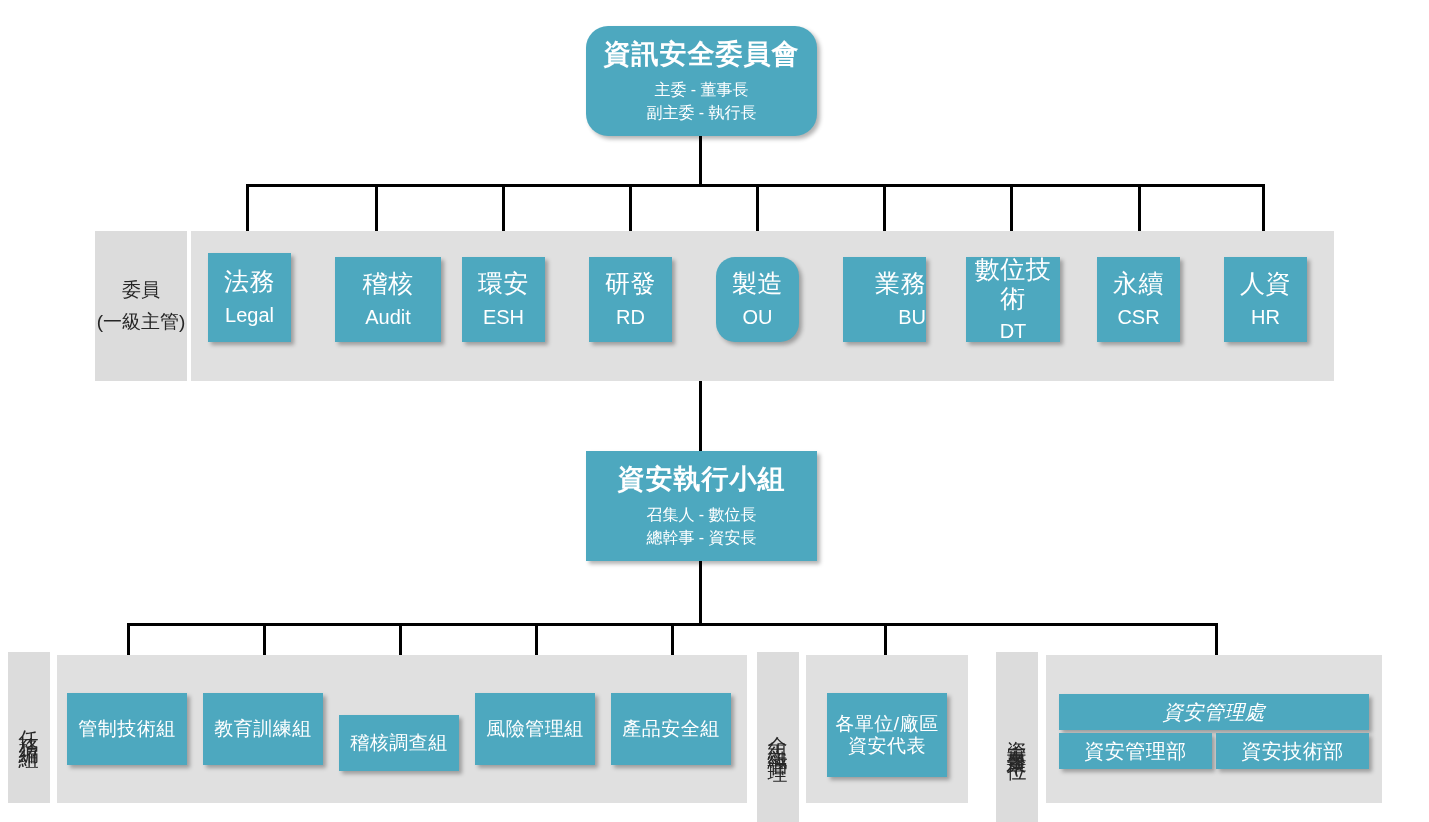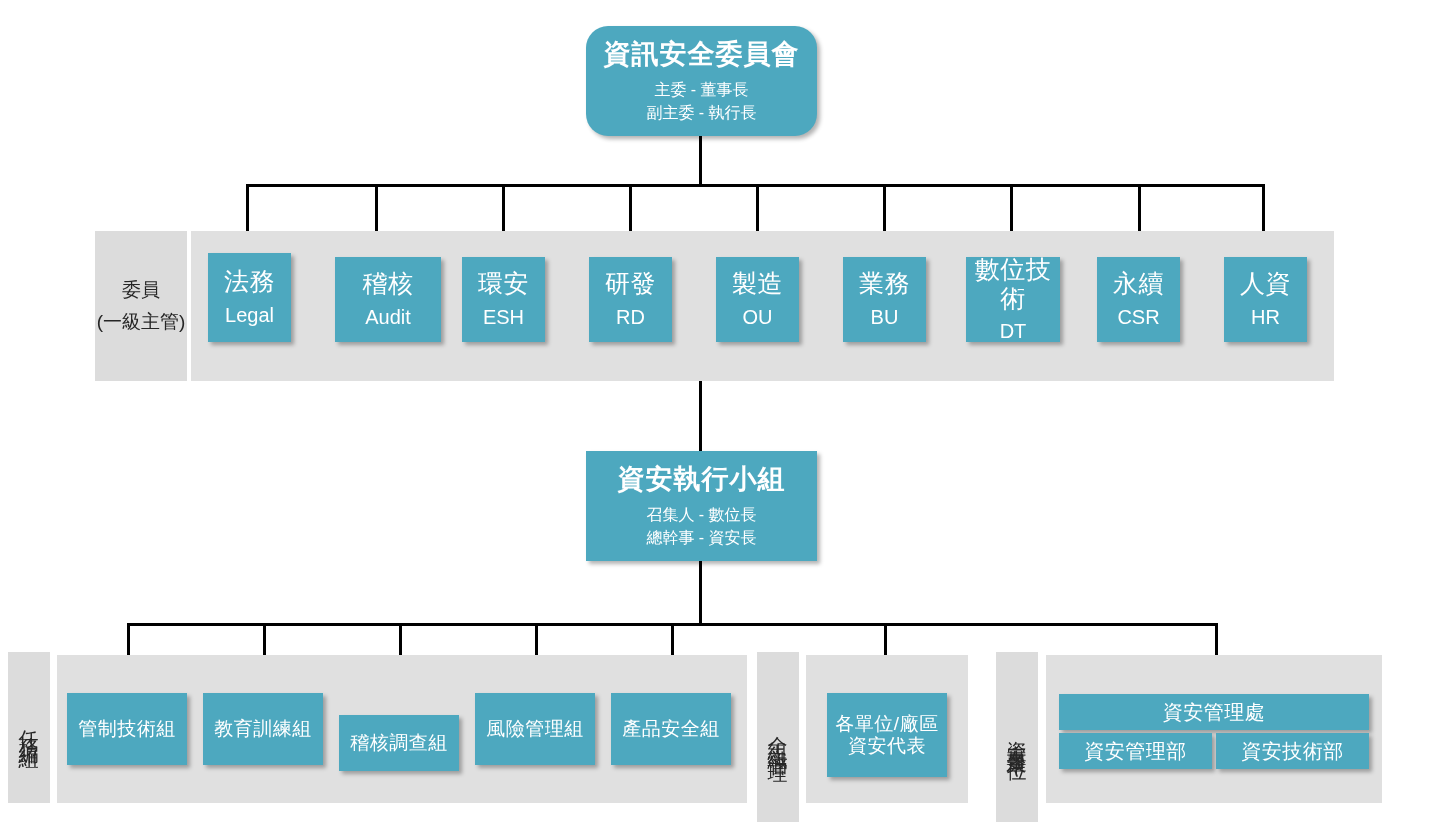--- a/index.html
+++ b/index.html
@@ -153,25 +153,25 @@
     <span class="en">Audit</span>
   </div>
   <div class="node" style="left:462px; top:257px; width:83px; height:85px;">
     <span class="cn">環安</span>
     <span class="en">ESH</span>
   </div>
   <div class="node" style="left:589px; top:257px; width:83px; height:85px;">
     <span class="cn">研發</span>
     <span class="en">RD</span>
   </div>
-  <div class="node" style="left:716px; top:257px; width:83px; height:85px;">
+  <div class="node" style="left:716px; top:257px; width:83px; height:85px;border-radius:19px;">
     <span class="cn">製造</span>
     <span class="en">OU</span>
   </div>
-  <div class="node" style="left:843px; top:257px; width:83px; height:85px;">
+  <div class="node" style="left:843px; top:257px; width:83px; height:85px;align-items:flex-end;">
     <span class="cn">業務</span>
     <span class="en">BU</span>
   </div>
   <div class="node" style="left:966px; top:257px; width:94px; height:85px;">
     <span class="cn">數位技術</span>
     <span class="en">DT</span>
   </div>
   <div class="node" style="left:1097px; top:257px; width:83px; height:85px;">
     <span class="cn">永續</span>
     <span class="en">CSR</span>
@@ -229,21 +229,21 @@
   <div class="node task" style="left:827px; top:693px; width:120px; height:84px;">
     <span class="cn">各單位/廠區</span>
     <span class="cn">資安代表</span>
   </div>
 
   <div class="panel label-panel" style="left:996px; top:652px; width:42px; height:170px;"></div>
   <div class="vlabel" style="left:996px; top:652px; width:42px; height:170px; letter-spacing:4px;">資安專責單位</div>
 
   <div class="panel" style="left:1046px; top:655px; width:336px; height:148px;"></div>
 
-  <div class="node wide" style="left:1059px; top:694px; width:310px; height:36px;">
+  <div class="node wide" style="left:1059px; top:694px; width:310px; height:36px;font-style:italic;">
     <span class="cn">資安管理處</span>
   </div>
   <div class="node wide" style="left:1059px; top:733px; width:153px; height:36px;">
     <span class="cn">資安管理部</span>
   </div>
   <div class="node wide" style="left:1216px; top:733px; width:153px; height:36px;">
     <span class="cn">資安技術部</span>
   </div>
 
 </div>

